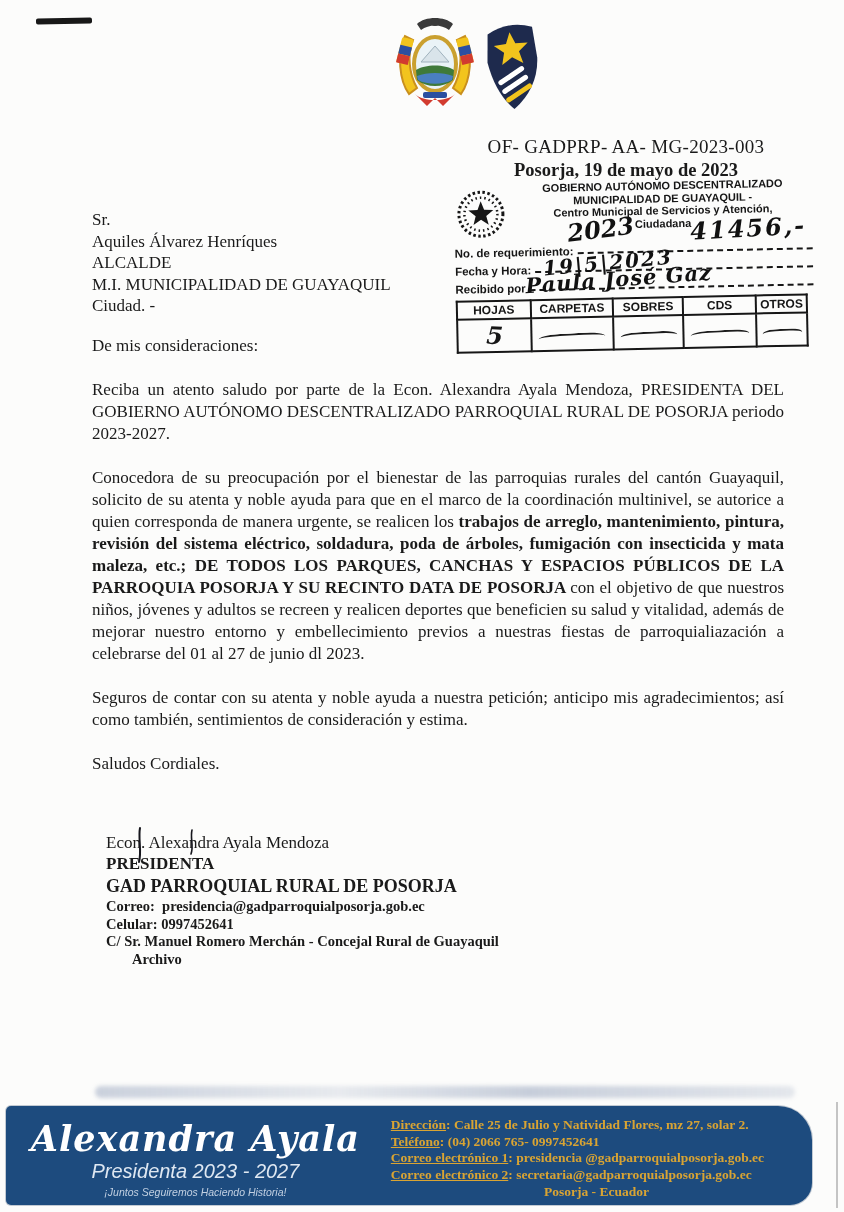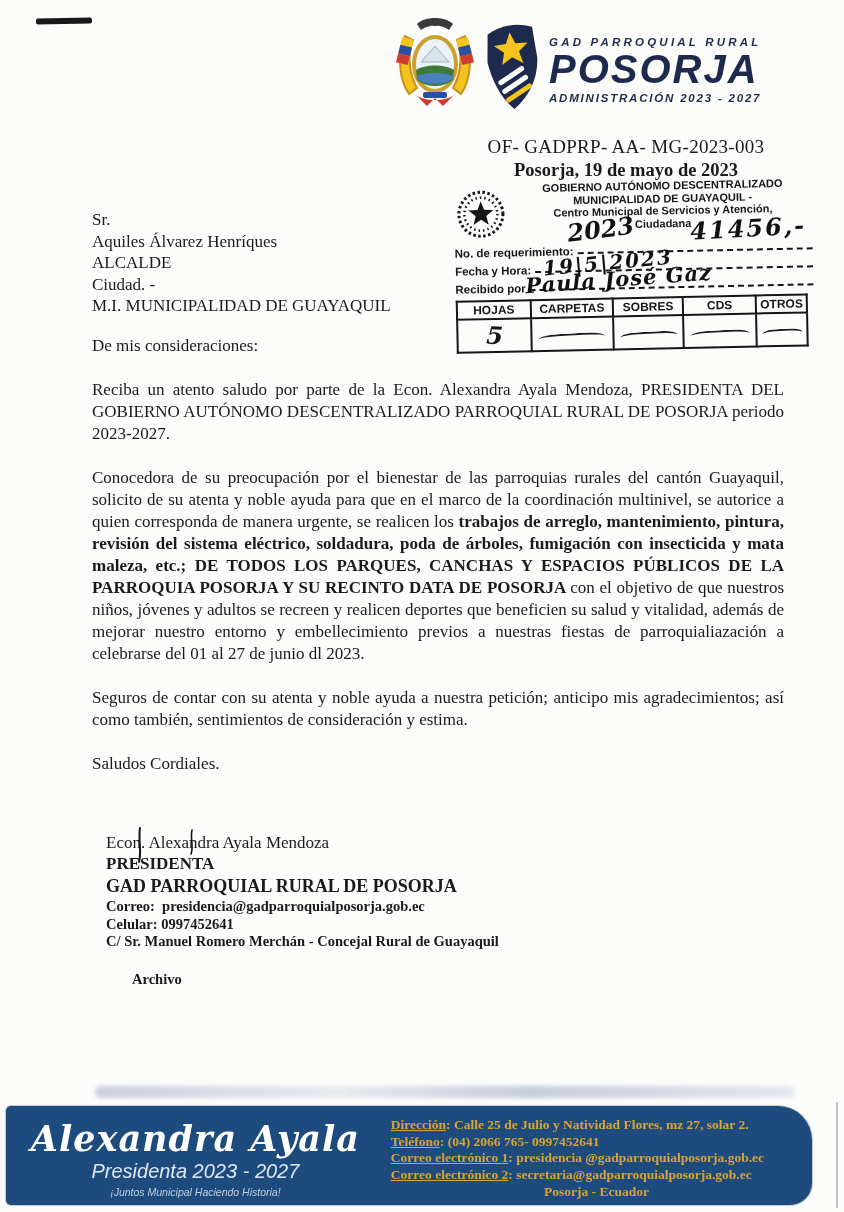--- a/index.html
+++ b/index.html
@@ -53,21 +53,21 @@
   .body-block p{margin:0 0 22px 0;text-align:justify;}
   .salutation{margin-bottom:22px;}
   .bold{font-weight:bold;}
 
   
   .sig-block{position:absolute;left:106px;top:832px;}
   .sig-name{font-size:17px;line-height:21px;}
   .sig-title{font-size:17px;font-weight:bold;line-height:22px;}
   .sig-org{font-size:18px;font-weight:bold;line-height:23px;}
   .sig-small{font-size:14.5px;font-weight:bold;line-height:17.5px;}
-  .sig-archive{font-size:14.5px;font-weight:bold;line-height:17.5px;padding-left:26px;margin-top:20px;}
+  .sig-archive{font-size:14.5px;font-weight:bold;line-height:17.5px;padding-left:26px;}
   .ink-stroke{position:absolute;left:28px;top:-6px;}
 
   
   .ghost-line{position:absolute;left:95px;top:1086px;width:700px;height:12px;border-radius:6px;
     background:linear-gradient(90deg,rgba(86,108,150,.30),rgba(86,108,150,.12) 35%,rgba(86,108,150,.32) 62%,rgba(86,108,150,.14));
     filter:blur(2px);}
   .ribbon{position:absolute;left:6px;top:1106px;width:806px;height:99px;background:#1d4b7e;
     border-radius:5px 34px 22px 5px;display:flex;box-shadow:0 0 0 1px rgba(20,50,90,.25);}
   .ribbon-left{width:47%;display:flex;flex-direction:column;justify-content:center;align-items:center;padding-top:8px;}
   .script-name{font-family:"DejaVu Serif",serif;font-style:italic;font-weight:bold;font-size:35px;color:#ffffff;line-height:36px;letter-spacing:1px;}
@@ -105,25 +105,20 @@
   </svg>
 
   <svg class="shield" width="60" height="92" viewBox="0 0 60 92">
     <path d="M8,12 Q30,0 53,9 L55,40 Q53,70 27,89 Q10,72 5,40 Z" fill="#1e2a4d"></path>
     <polygon points="30,12 34.7,23.5 47,24.2 37.5,32 40.6,44 30,37.3 19.4,44 22.5,32 13,24.2 25.3,23.5" fill="#f2c41d"></polygon>
     <rect x="12" y="53" width="30" height="5" rx="2.5" transform="rotate(-28 27 55)" fill="#ffffff"></rect>
     <rect x="15" y="62" width="30" height="5" rx="2.5" transform="rotate(-28 30 64)" fill="#ffffff"></rect>
     <rect x="18" y="71" width="30" height="5" rx="2.5" transform="rotate(-28 33 73)" fill="#f2c41d"></rect>
   </svg>
 
-  <div class="logo-text">
-    <div class="logo-org">GAD PARROQUIAL RURAL</div>
-    <div class="logo-name">POSORJA</div>
-    <div class="logo-admin">ADMINISTRACIÓN 2023 - 2027</div>
-  </div>
 
   <div class="ref-block">
     <div class="ref-code">OF- GADPRP- AA- MG-2023-003</div>
     <div class="ref-date">Posorja, 19 de mayo de 2023</div>
   </div>
 
   <div class="stamp">
     <svg class="seal" width="50" height="50" viewBox="0 0 50 50">
       <circle cx="25" cy="25" r="22" fill="none" stroke="#161616" stroke-width="3" stroke-dasharray="2.5,2.5"></circle>
       <circle cx="25" cy="25" r="16.5" fill="none" stroke="#161616" stroke-width="2.5" stroke-dasharray="1.5,3"></circle>
@@ -178,22 +173,22 @@
             </td>
       </tr>
     </tbody>
       </table>
   </div>
 
   <div class="addressee">
     <div>Sr.</div>
     <div>Aquiles Álvarez Henríques</div>
     <div>ALCALDE</div>
+    <div>M.I. MUNICIPALIDAD DE GUAYAQUIL</div>
     <div>Ciudad. -</div>
-    <div>M.I. MUNICIPALIDAD DE GUAYAQUIL</div>
   </div>
 
   <div class="body-block">
     <div class="salutation">De mis consideraciones:</div>
     <p>Reciba un atento saludo por parte de la Econ. Alexandra Ayala Mendoza, PRESIDENTA DEL GOBIERNO AUTÓNOMO DESCENTRALIZADO PARROQUIAL RURAL DE POSORJA periodo 2023-2027.</p>
     <p><span>Conocedora de su preocupación por el bienestar de las parroquias rurales del cantón Guayaquil, solicito  de su atenta y noble  ayuda para que en el marco de la coordinación multinivel, se autorice a quien corresponda de manera urgente, se realicen los </span><span class="bold">trabajos de arreglo, mantenimiento, pintura, revisión del sistema eléctrico, soldadura, poda de árboles, fumigación con insecticida y mata maleza, etc.; DE TODOS LOS PARQUES, CANCHAS Y ESPACIOS PÚBLICOS DE LA PARROQUIA POSORJA Y SU RECINTO DATA DE POSORJA </span><span>con el objetivo de que  nuestros niños, jóvenes y adultos se recreen y realicen deportes  que beneficien su salud y vitalidad, además de mejorar nuestro entorno y embellecimiento previos a nuestras fiestas de parroquialiazación a celebrarse del 01 al 27 de junio dl 2023.</span></p>
     <p>Seguros de contar con su atenta   y noble ayuda a nuestra petición; anticipo mis agradecimientos; así como también, sentimientos de consideración y estima.</p>
     <div>Saludos Cordiales.</div>
   </div>
 
@@ -209,21 +204,21 @@
     <div class="sig-small"><span>Celular:</span>&nbsp;<span>0997452641</span></div>
     <div class="sig-small">C/ Sr. Manuel Romero Merchán - Concejal Rural de Guayaquil</div>
     <div class="sig-archive">Archivo</div>
   </div>
 
   <div class="ghost-line"></div>
   <div class="ribbon">
     <div class="ribbon-left">
       <div class="script-name">Alexandra Ayala</div>
       <div class="ribbon-sub">Presidenta 2023 - 2027</div>
-      <div class="ribbon-tag">¡Juntos Municipal Haciendo Historia!</div>
+      <div class="ribbon-tag">¡Juntos Seguiremos Haciendo Historia!</div>
     </div>
     <div class="ribbon-right">
       <div><span class="lbl">Dirección</span><span>: Calle 25 de Julio y Natividad Flores, mz 27, solar 2.</span></div>
       <div><span class="lbl">Teléfono</span><span>: (04) 2066 765- 0997452641</span></div>
       <div><span class="lbl">Correo electrónico 1</span><span>: presidencia @gadparroquialposorja.gob.ec</span></div>
       <div><span class="lbl">Correo electrónico 2</span><span>: secretaria@gadparroquialposorja.gob.ec</span></div>
       <div class="ribbon-loc">Posorja - Ecuador</div>
     </div>
   </div>
 

